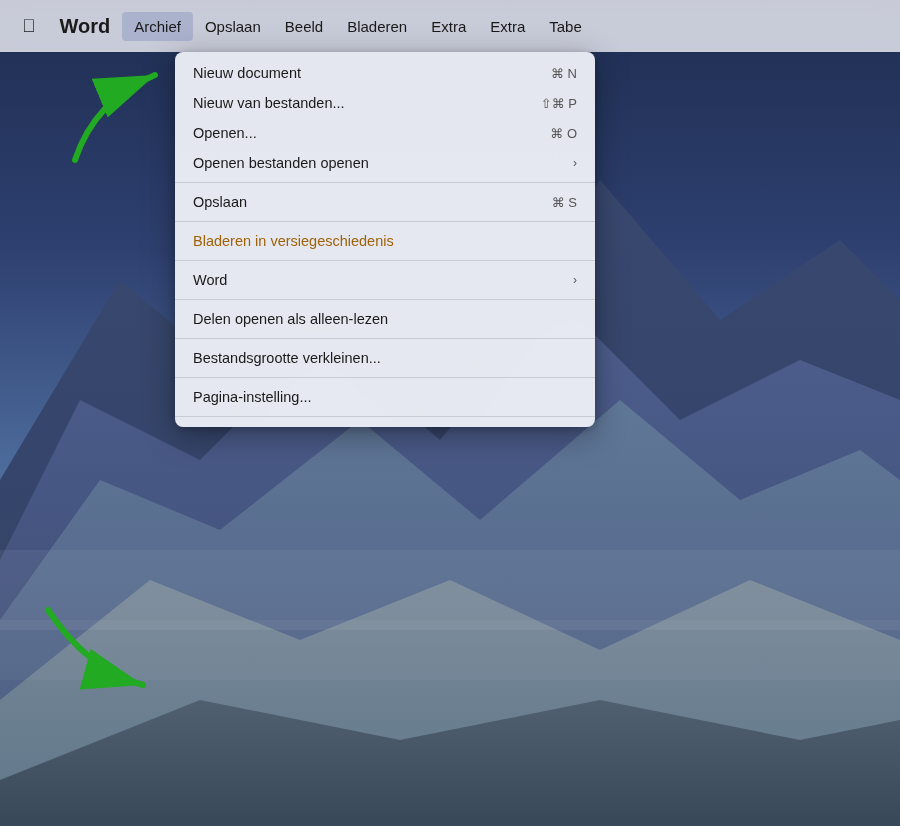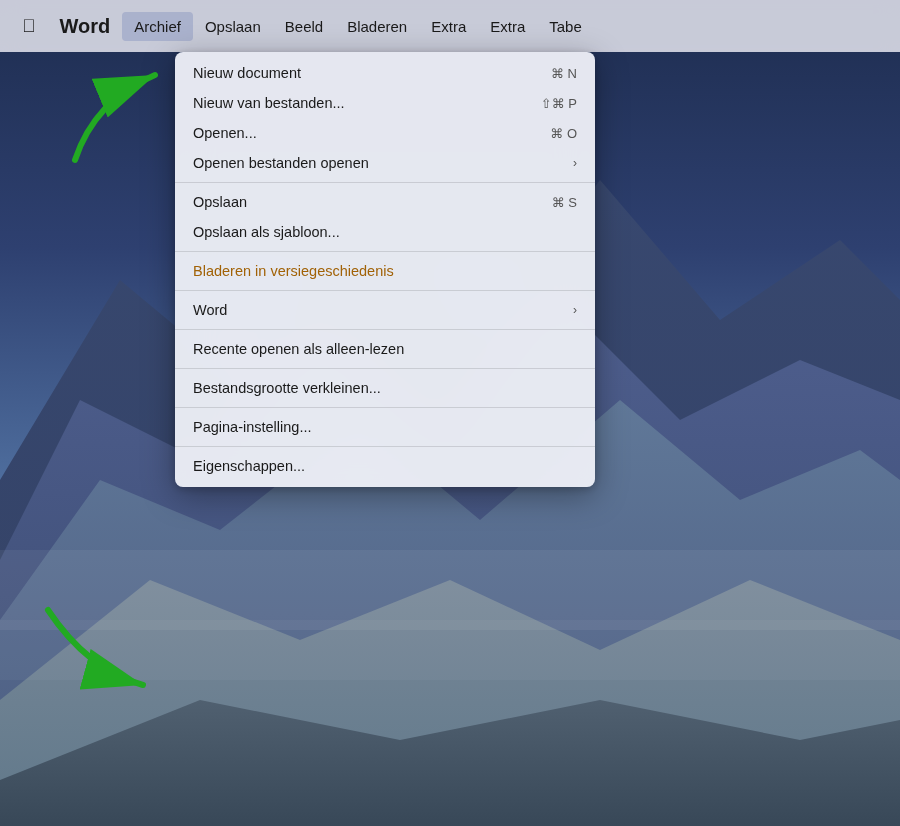--- a/index.html
+++ b/index.html
@@ -247,67 +247,59 @@
 
   <div class="menu-separator"></div>
 
 
   <div class="menu-item">
     <span>Opslaan</span>
     <span class="shortcut">⌘ S</span>
   </div>
 
 
-  <div class="menu-item">
-    <span>Opslaan als sjabloon...</span>
-    <span class="shortcut"></span>
-  </div>
 
   <div class="menu-separator"></div>
 
   <div class="menu-item disabled">
     <span>Bladeren in versiegeschiedenis</span>
     <span class="shortcut"></span>
   </div>
 
   <div class="menu-separator"></div>
 
   <div class="menu-item">
     <span>Word</span>
     <span class="chevron">›</span>
   </div>
 
   <div class="menu-separator"></div>
 
   <div class="menu-item">
-    <span>Recente openen als alleen-lezen</span>
+    <span>Delen openen als alleen-lezen</span>
     <span class="shortcut"></span>
   </div>
 
   <div class="menu-separator"></div>
 
   <div class="menu-item">
     <span>Bestandsgrootte verkleinen...</span>
     <span class="shortcut"></span>
   </div>
 
   <div class="menu-separator"></div>
 
   <div class="menu-item">
     <span>Pagina-instelling...</span>
     <span class="shortcut"></span>
   </div>
 
 
   <div class="menu-separator"></div>
 
-  <div class="menu-item">
-    <span>Eigenschappen...</span>
-    <span class="shortcut"></span>
-  </div>
 
 </div>
 
 <svg class="arrow-bottom" viewBox="0 0 140 120" style="position:absolute; top:590px; left:28px;">
   <defs>
     <marker id="arrowhead-bot" markerWidth="10" markerHeight="7" refX="10" refY="3.5" orient="auto">
       <polygon points="0 0, 10 3.5, 0 7" fill="#22aa22"></polygon>
     </marker>
   </defs>
   <path d="M 20 20 Q 60 80 115 95" stroke="#22aa22" stroke-width="6" fill="none" marker-end="url(#arrowhead-bot)" stroke-linecap="round"></path>

